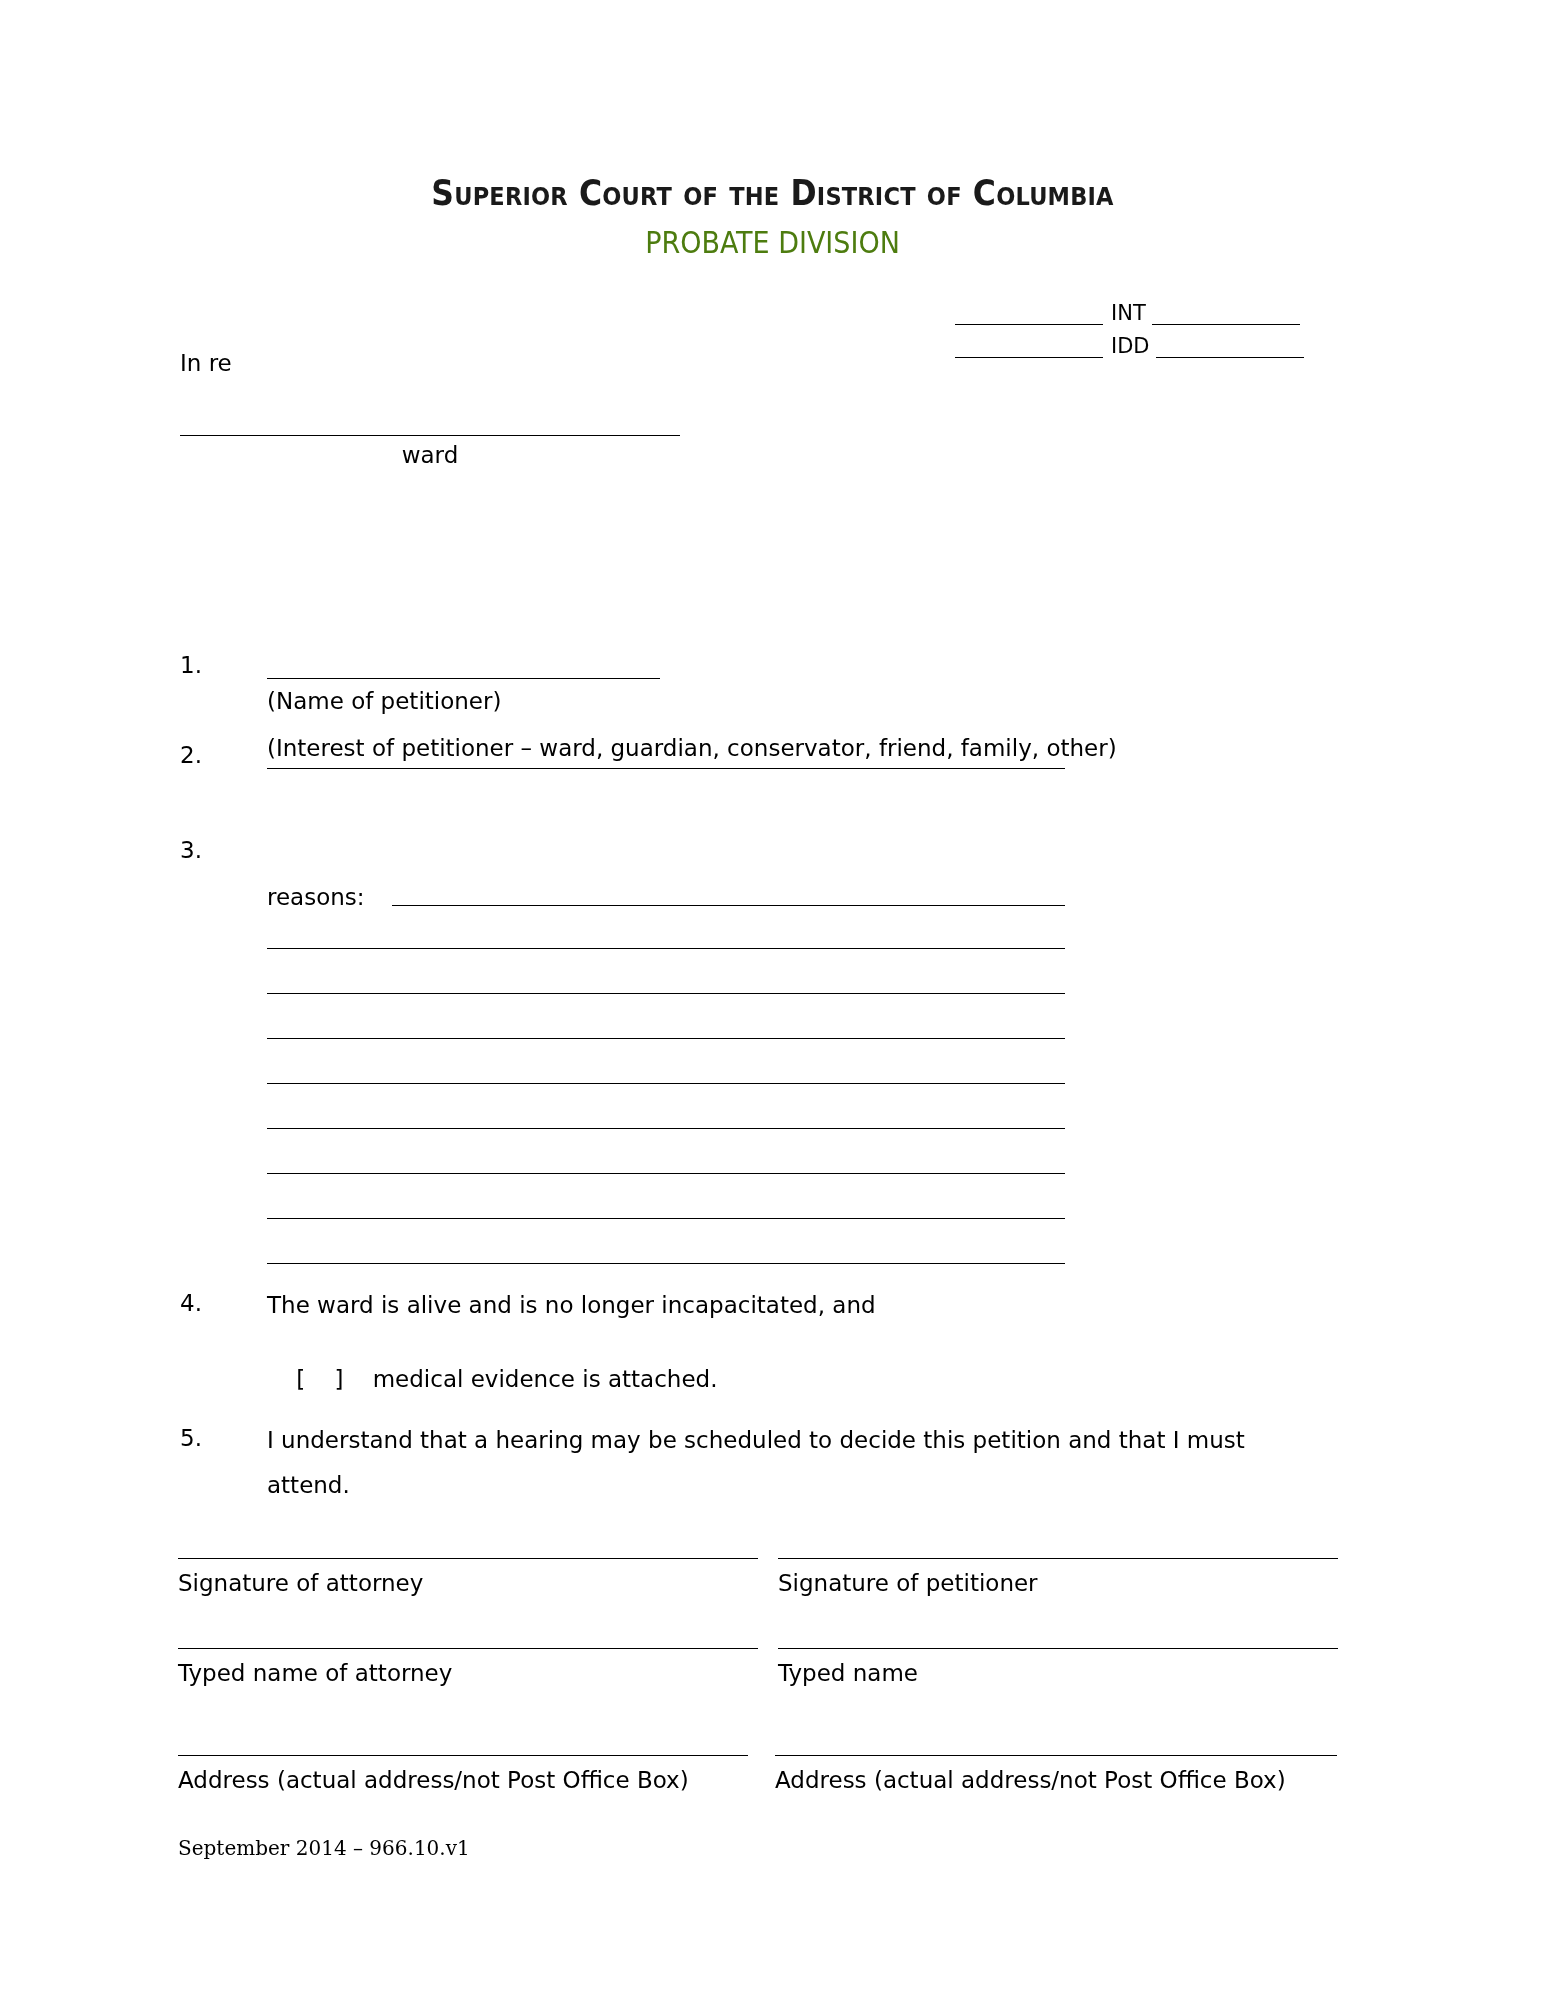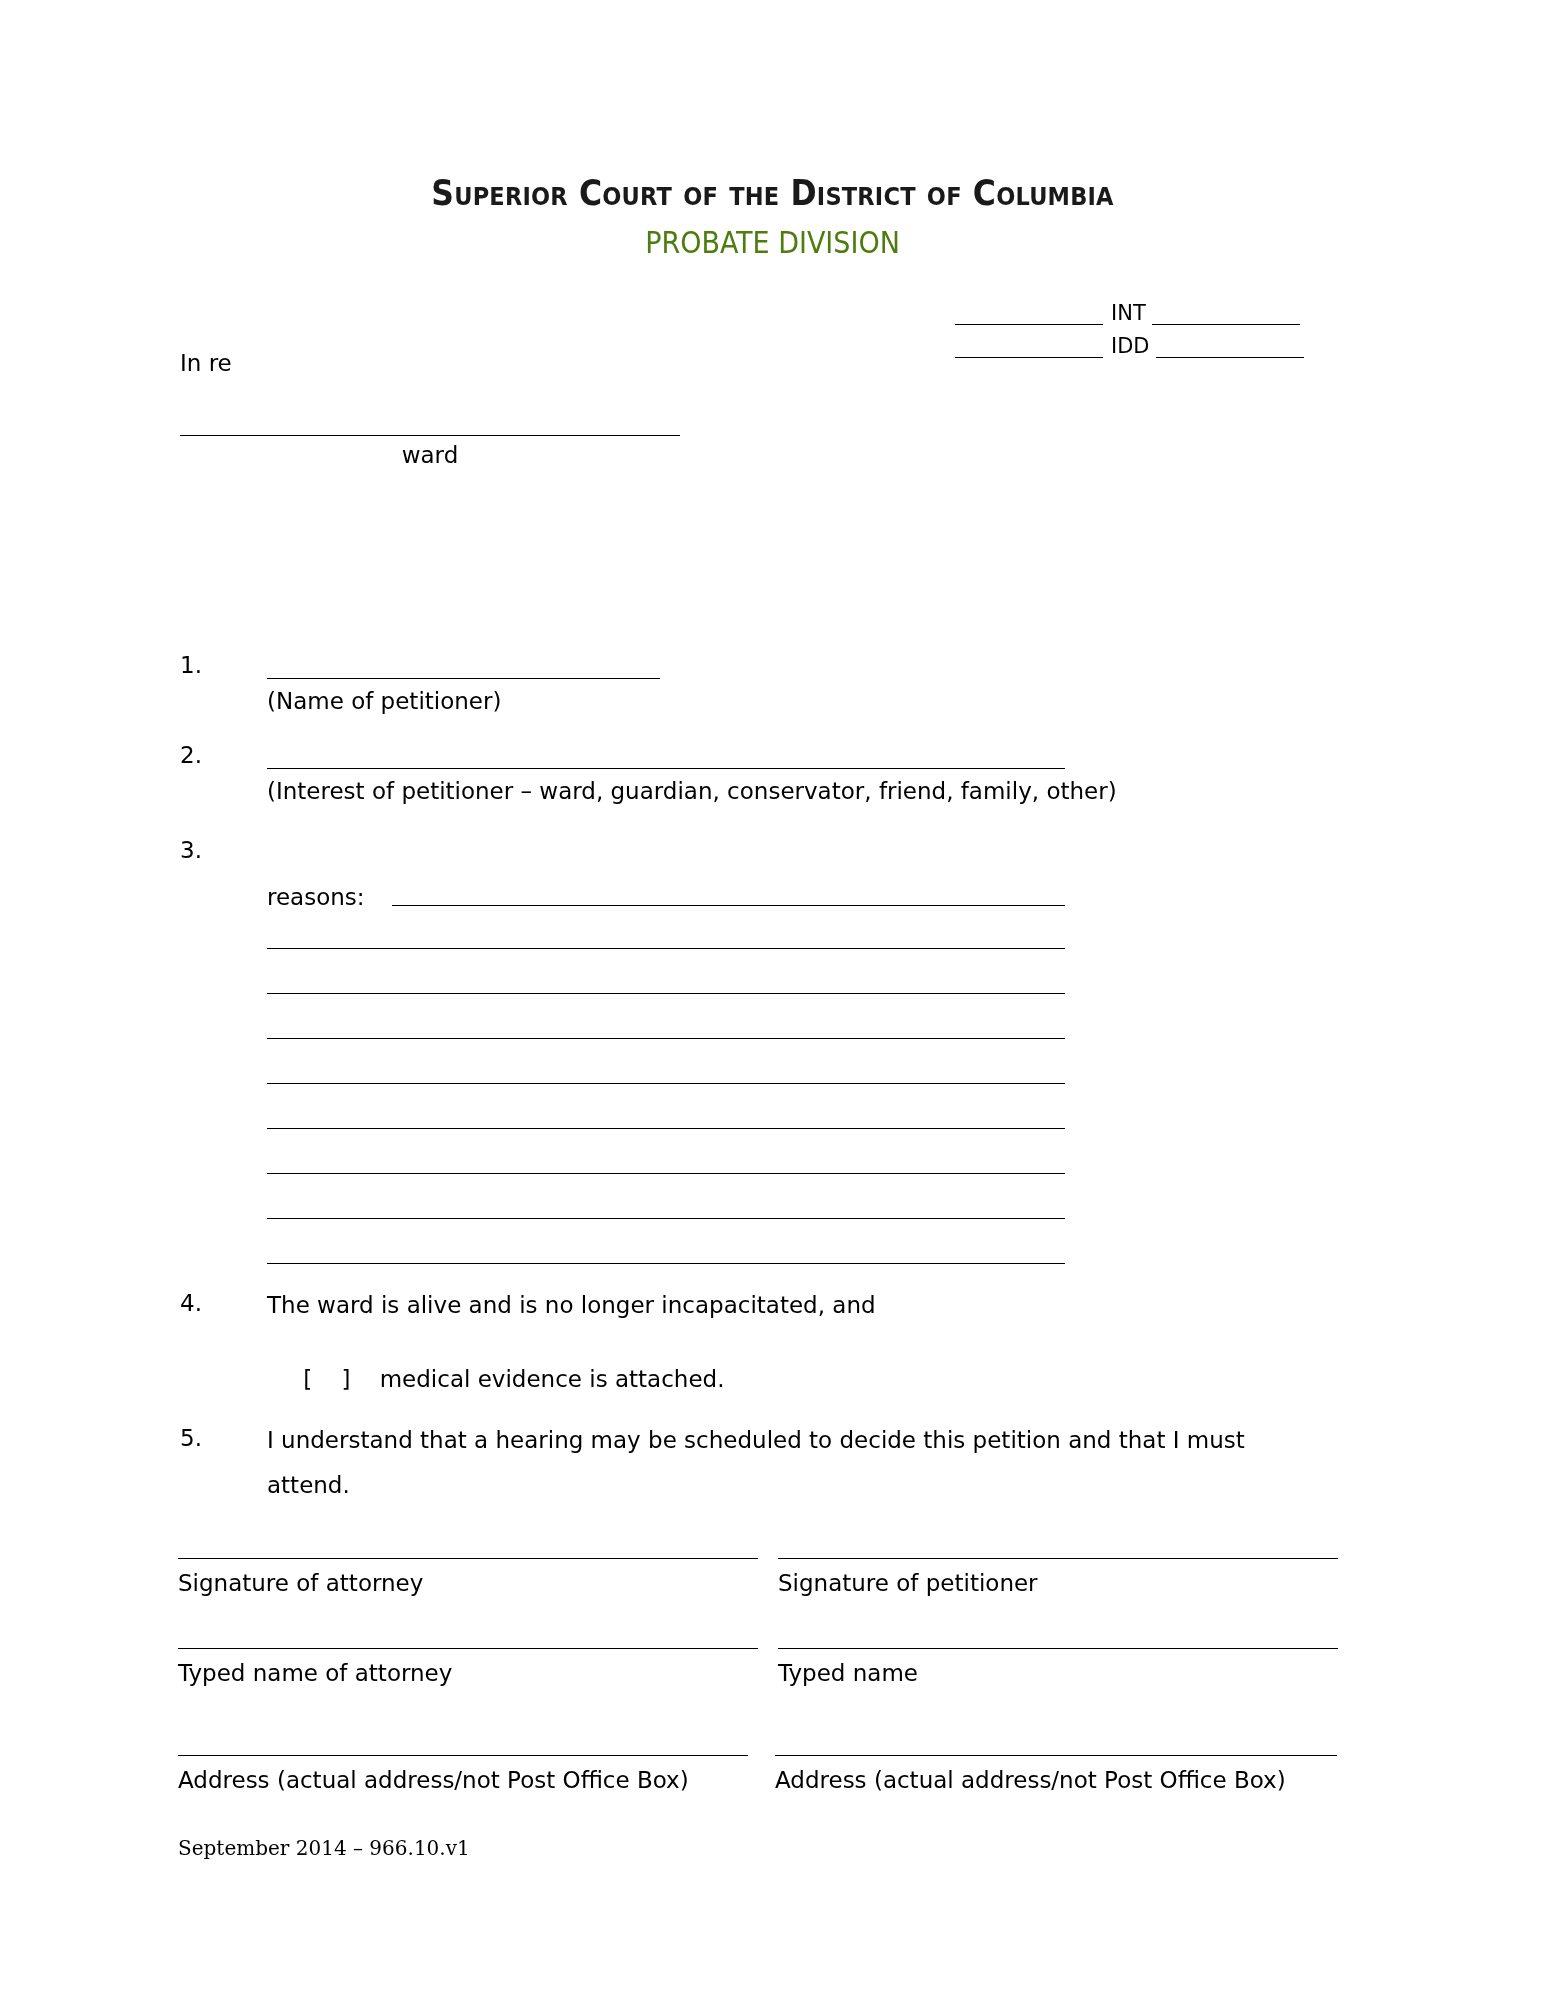--- a/index.html
+++ b/index.html
@@ -138,21 +138,21 @@
   }
   .caption {
     position: absolute;
     font-size: 23px;
     line-height: 1;
   }
 
   
   .cbrow {
     position: absolute;
-    left: 274px;
+    left: 267px;
     font-size: 23px;
     line-height: 31px;
     white-space: pre;
   }
   .cbrow .box { letter-spacing: 0px; }
 
   
   .sigline {
     position: absolute;
     border-bottom: 1.8px solid #000;
@@ -200,21 +200,21 @@
   <div class="ward-rule"></div>
   <div class="ward-label">ward</div>
 
 
   <div class="item-num" style="top:650px;">1.</div>
   <div class="rule" style="left:267px; top:678px; width:393px;"></div>
   <div class="caption" style="left:267px; top:690px;">(Name of petitioner)</div>
 
   <div class="item-num" style="top:740px;">2.</div>
   <div class="rule" style="left:267px; top:768px; width:798px;"></div>
-  <div class="caption" style="left:267px; top:780px;">(Interest of petitioner – ward, guardian, conservator, friend, family, other)</div>
+  <div class="caption" style="left:267px; top:737px;">(Interest of petitioner – ward, guardian, conservator, friend, family, other)</div>
 
   <div class="item-num" style="top:835px;">3.</div>
   <div class="item-body" style="top:875px;">
     <span>reasons:</span>
   </div>
   <div class="rule" style="left:392px; top:905px; width:673px;"></div>
 
   <div class="rule" style="left:267px; top:948px; width:798px;"></div>
   <div class="rule" style="left:267px; top:993px; width:798px;"></div>
   <div class="rule" style="left:267px; top:1038px; width:798px;"></div>

